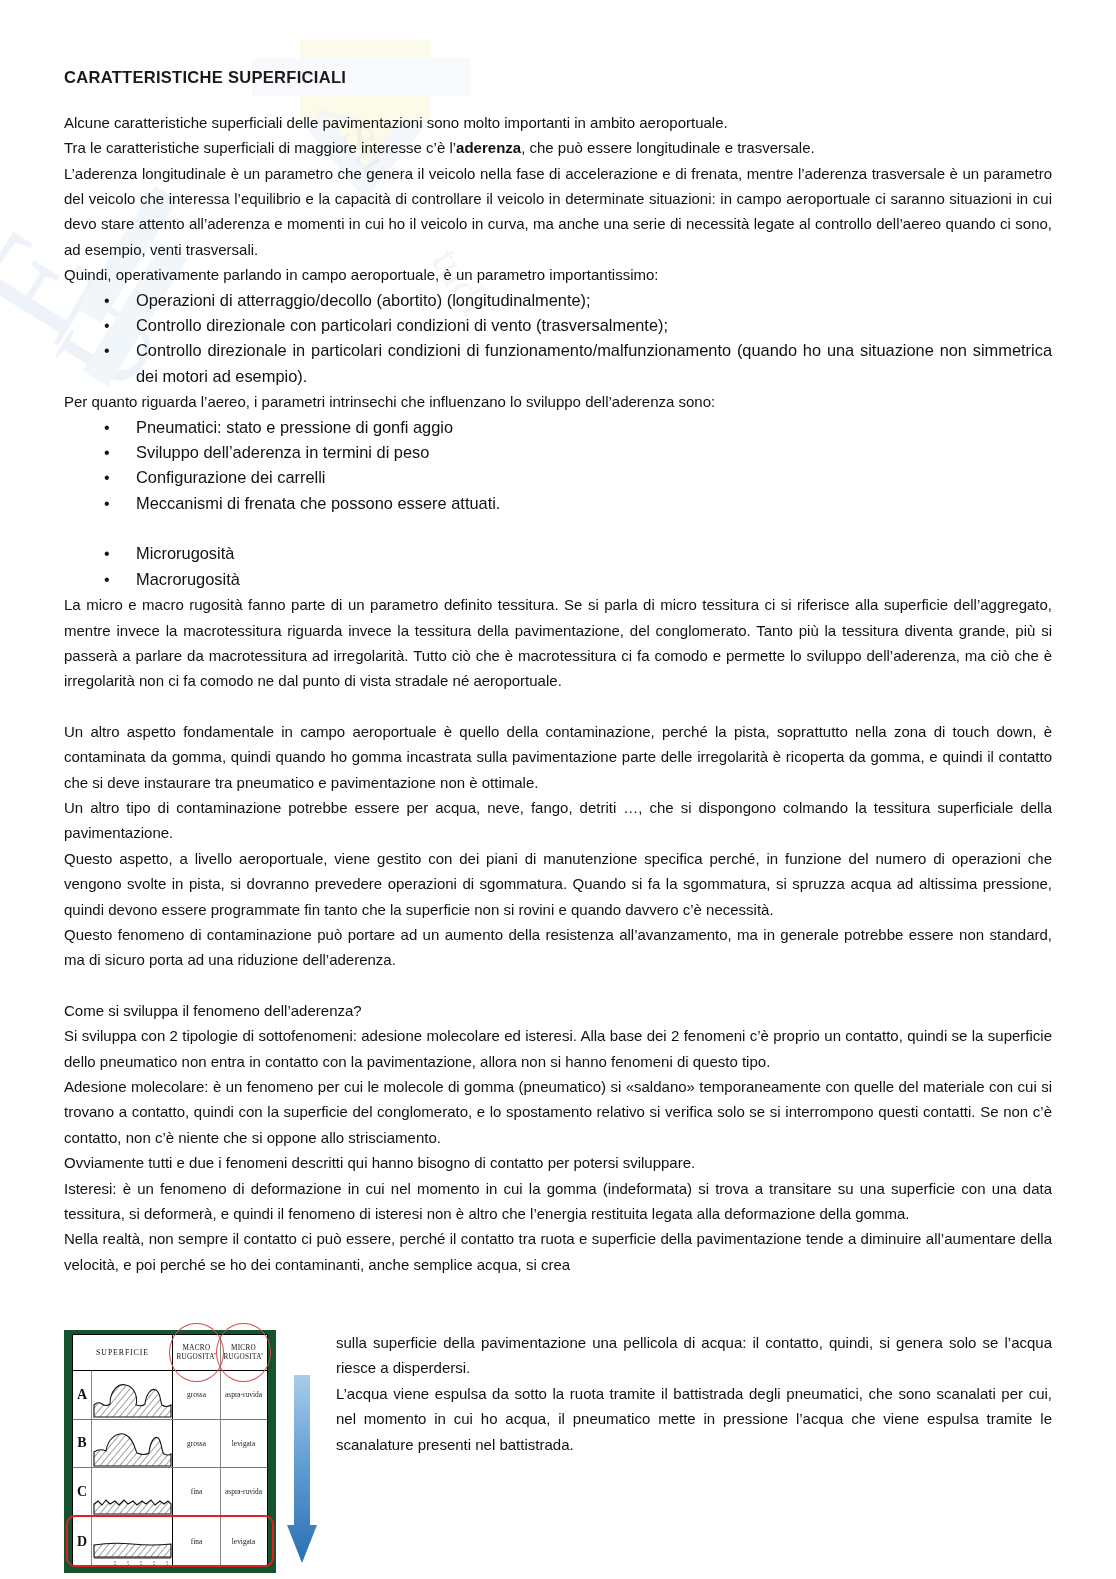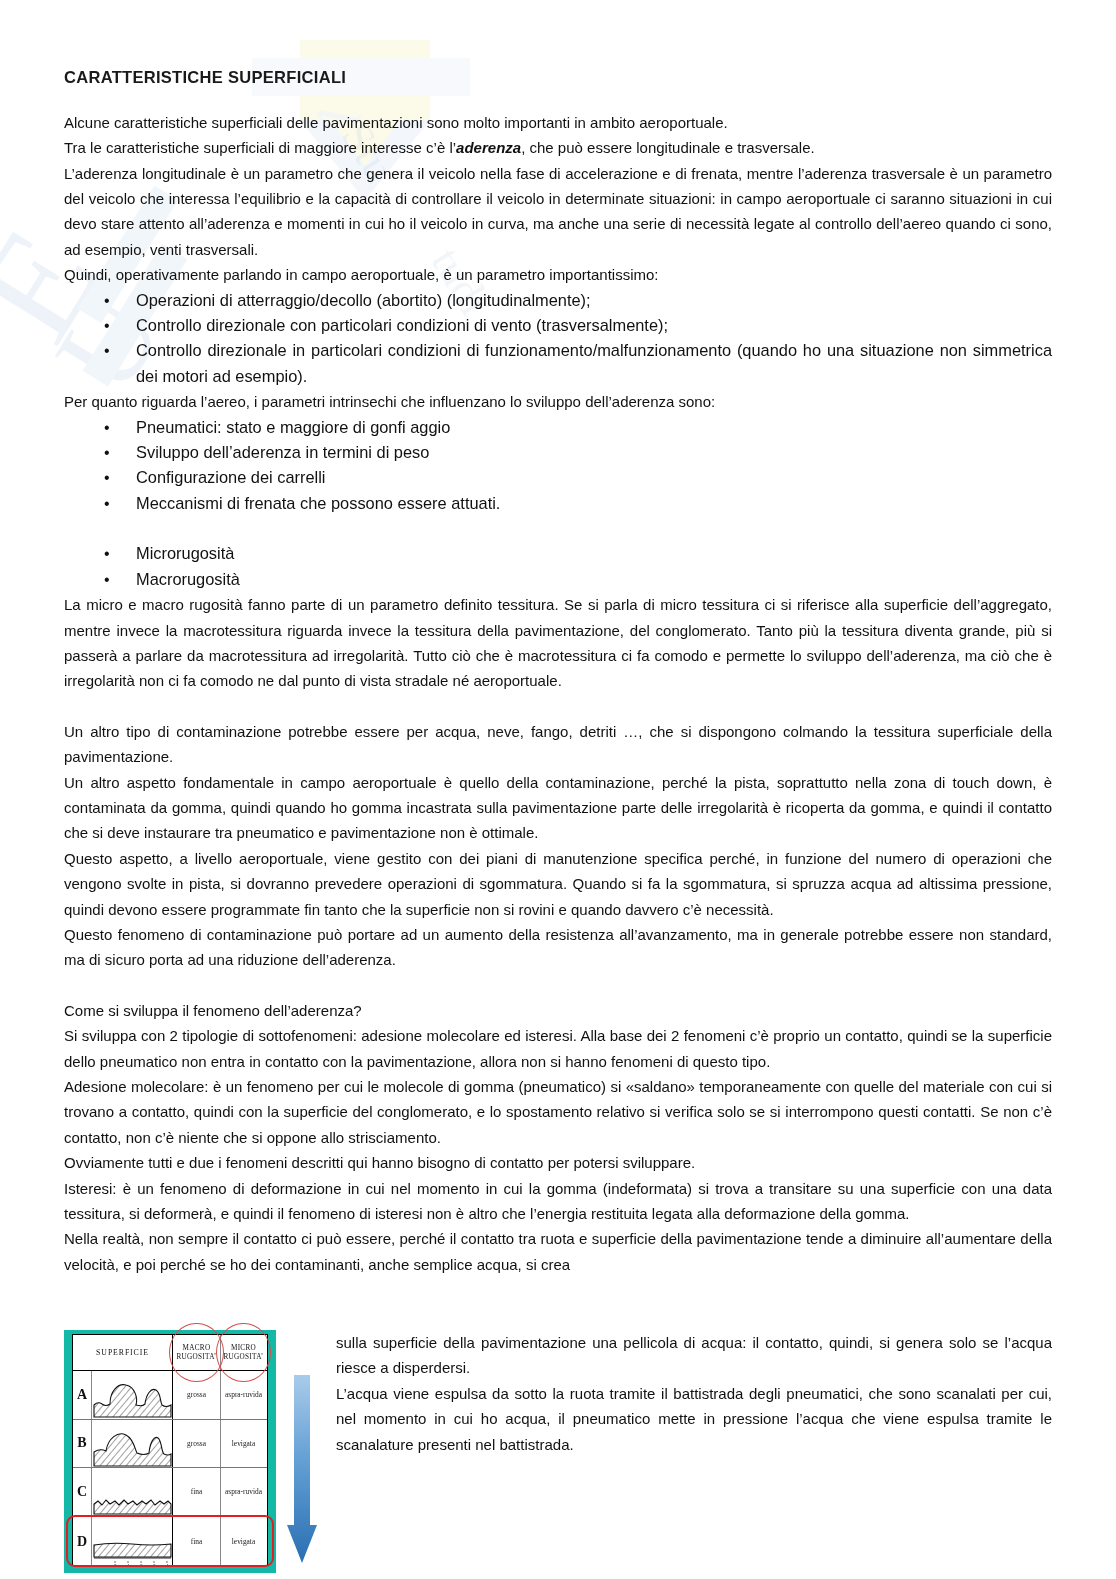--- a/index.html
+++ b/index.html
@@ -74,21 +74,21 @@
   }
   ul.bullets li.left { text-align: left; }
   ul.bullets li .bdot {
     position: absolute;
     left: 40px;
     top: 0;
     font-size: 16px;
     line-height: 25.4px;
   }
 
-  b.bold-it { font-weight: bold; font-style: italic; }
+  b.bold-it { font-weight: bold; }
 
   
   #bottom-zone {
     position: absolute;
     left: 64px;
     top: 1330px;
     width: 988px;
     z-index: 2;
   }
   #figure-wrap {
@@ -103,21 +103,21 @@
     line-height: 25.4px;
     color: #111111;
     text-align: justify;
   }
 
   
   .fig {
     position: relative;
     width: 212px;
     height: 243px;
-    background: #14b8a6;
+    background: #14532d;
   }
   .fig-table {
     position: absolute;
     left: 8px;
     top: 4px;
     width: 196px;
     height: 232px;
     border: 1.6px solid #000;
     box-sizing: border-box;
     background: #fff;
@@ -273,40 +273,40 @@
 
     <ul class="bullets">
       <li><span class="bdot">•</span><span>Operazioni di atterraggio/decollo (abortito) (longitudinalmente);</span></li>
       <li><span class="bdot">•</span><span>Controllo direzionale con particolari condizioni di vento (trasversalmente);</span></li>
       <li><span class="bdot">•</span><span>Controllo direzionale in particolari condizioni di funzionamento/malfunzionamento (quando ho una situazione non simmetrica dei motori ad esempio).</span></li>
     </ul>
 
     <p class="para left">Per quanto riguarda l’aereo, i parametri intrinsechi che influenzano lo sviluppo dell’aderenza sono:</p>
 
     <ul class="bullets">
-      <li class="left"><span class="bdot">•</span><span>Pneumatici: stato e maggiore di gonfi aggio</span></li>
+      <li class="left"><span class="bdot">•</span><span>Pneumatici: stato e pressione di gonfi aggio</span></li>
       <li class="left"><span class="bdot">•</span><span>Sviluppo dell’aderenza in termini di peso</span></li>
       <li class="left"><span class="bdot">•</span><span>Configurazione dei carrelli</span></li>
       <li class="left"><span class="bdot">•</span><span>Meccanismi di frenata che possono essere attuati.</span></li>
     </ul>
 
     <div class="sp"></div>
 
 
     <ul class="bullets">
       <li class="left"><span class="bdot">•</span><span>Microrugosità</span></li>
       <li class="left"><span class="bdot">•</span><span>Macrorugosità</span></li>
     </ul>
 
     <p class="para">La micro e macro rugosità fanno parte di un parametro definito tessitura. Se si parla di micro tessitura ci si riferisce alla superficie dell’aggregato, mentre invece la macrotessitura riguarda invece la tessitura della pavimentazione, del conglomerato. Tanto più la tessitura diventa grande, più si passerà a parlare da macrotessitura ad irregolarità. Tutto ciò che è macrotessitura ci fa comodo e permette lo sviluppo dell’aderenza, ma ciò che è irregolarità non ci fa comodo ne dal punto di vista stradale né aeroportuale.</p>
 
     <div class="sp"></div>
 
+    <p class="para">Un altro aspetto fondamentale in campo aeroportuale è quello della contaminazione, perché la pista, soprattutto nella zona di touch down, è contaminata da gomma, quindi quando ho gomma incastrata sulla pavimentazione parte delle irregolarità è ricoperta da gomma, e quindi il contatto che si deve instaurare tra pneumatico e pavimentazione non è ottimale.</p>
     <p class="para">Un altro tipo di contaminazione potrebbe essere per acqua, neve, fango, detriti …, che si dispongono colmando la tessitura superficiale della pavimentazione.</p>
-    <p class="para">Un altro aspetto fondamentale in campo aeroportuale è quello della contaminazione, perché la pista, soprattutto nella zona di touch down, è contaminata da gomma, quindi quando ho gomma incastrata sulla pavimentazione parte delle irregolarità è ricoperta da gomma, e quindi il contatto che si deve instaurare tra pneumatico e pavimentazione non è ottimale.</p>
     <p class="para">Questo aspetto, a livello aeroportuale, viene gestito con dei piani di manutenzione specifica perché, in funzione del numero di operazioni che vengono svolte in pista, si dovranno prevedere operazioni di sgommatura. Quando si fa la sgommatura, si spruzza acqua ad altissima pressione, quindi devono essere programmate fin tanto che la superficie non si rovini e quando davvero c’è necessità.</p>
     <p class="para">Questo fenomeno di contaminazione può portare ad un aumento della resistenza all’avanzamento, ma in generale potrebbe essere non standard, ma di sicuro porta ad una riduzione dell’aderenza.</p>
 
     <div class="sp"></div>
 
     <p class="para left">Come si sviluppa il fenomeno dell’aderenza?</p>
     <p class="para">Si sviluppa con 2 tipologie di sottofenomeni: adesione molecolare ed isteresi. Alla base dei 2 fenomeni c’è proprio un contatto, quindi se la superficie dello pneumatico non entra in contatto con la pavimentazione, allora non si hanno fenomeni di questo tipo.</p>
     <p class="para">Adesione molecolare: è un fenomeno per cui le molecole di gomma (pneumatico) si «saldano» temporaneamente con quelle del materiale con cui si trovano a contatto, quindi con la superficie del conglomerato, e lo spostamento relativo si verifica solo se  si interrompono questi contatti. Se non c’è contatto, non c’è niente che si oppone allo strisciamento.</p>
     <p class="para left">Ovviamente tutti e due i fenomeni descritti qui hanno bisogno di contatto per potersi sviluppare.</p>
     <p class="para">Isteresi: è un fenomeno di deformazione in cui nel momento in cui la gomma (indeformata) si trova a transitare su una superficie con una data tessitura, si deformerà, e quindi il fenomeno di isteresi non è altro che l’energia restituita legata alla deformazione della gomma.</p>

